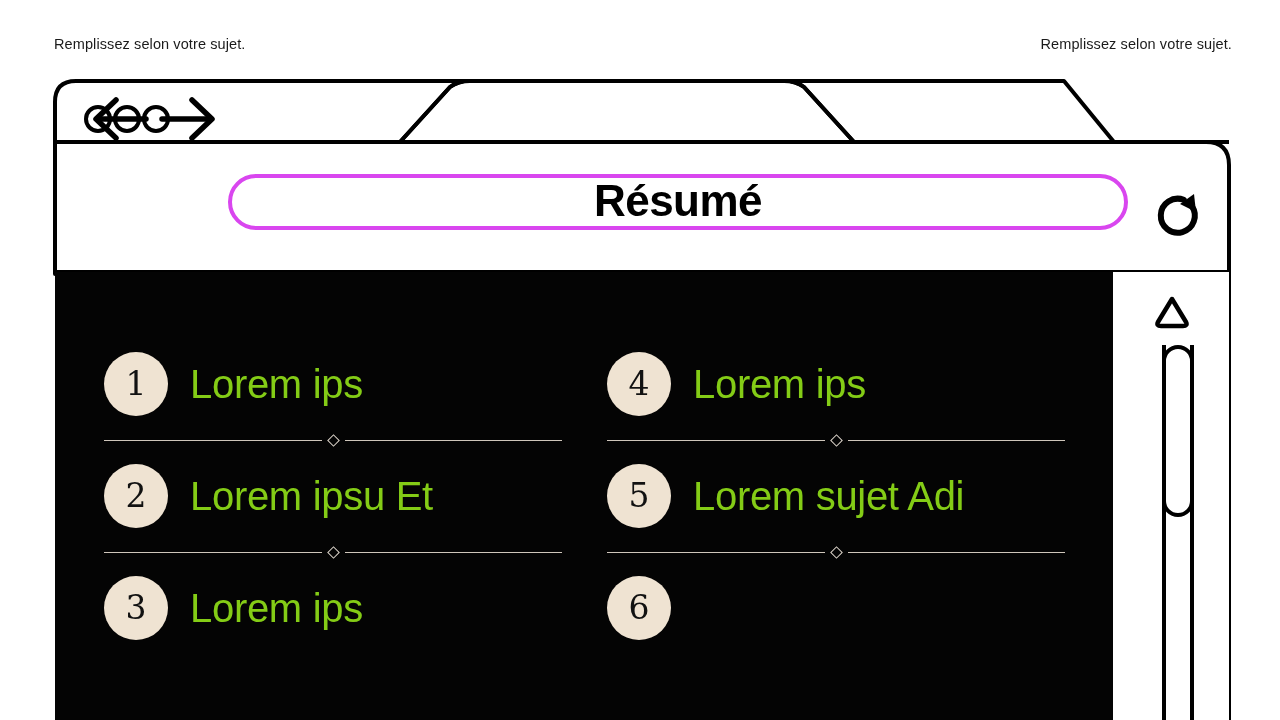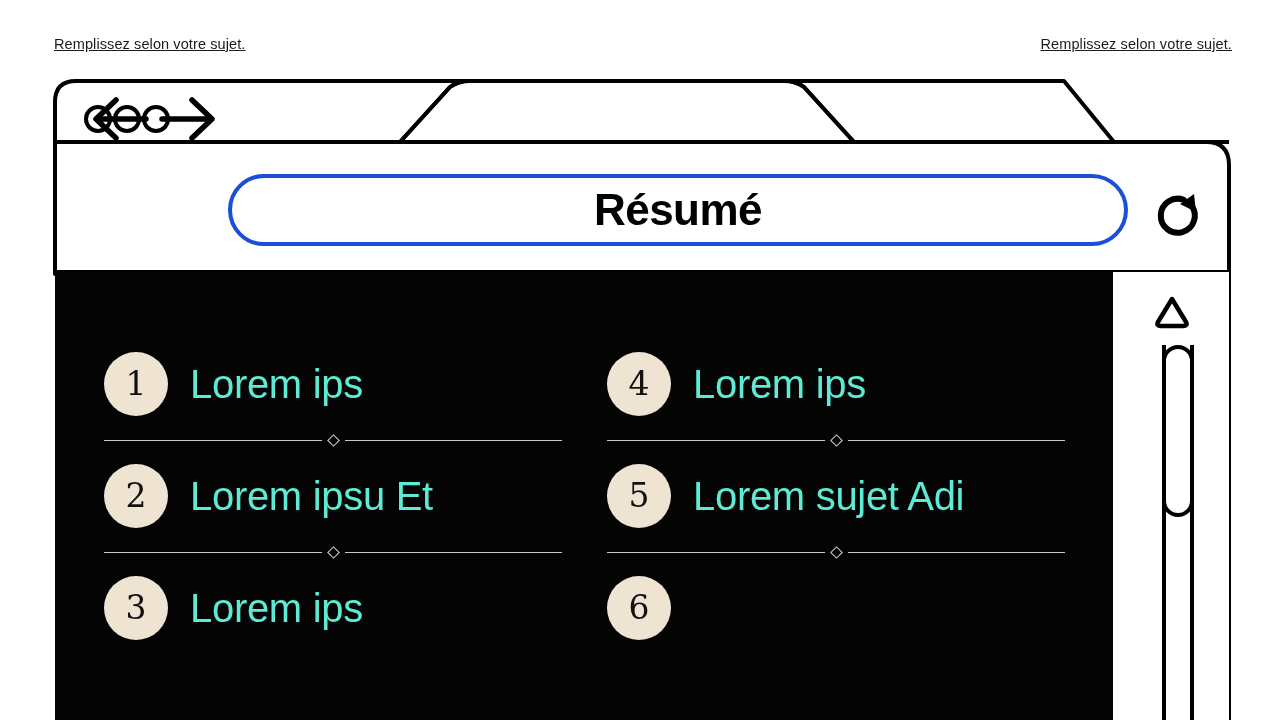--- a/index.html
+++ b/index.html
@@ -17,21 +17,20 @@
   }
 
   
   .caption {
     position: absolute;
     top: 36px;
     font-size: 14.5px;
     color: #1b1b1b;
     letter-spacing: 0.1px;
     white-space: nowrap;
-    text-decoration: underline;
   }
   .caption-left  { left: 54px; }
   .caption-right { right: 48px; }
 
   
   .browser {
     position: absolute;
     left: 54px;
     top: 80px;
     width: 1176px;
@@ -70,27 +69,27 @@
     align-items: center;
     gap: 8px;
   }
   .arrow-btn { line-height: 0; }
 
   .url-bar {
     position: absolute;
     left: 174px;
     top: 94px;
     width: 900px;
-    height: 72px;
-    border: 4px solid #1d4ed8;
+    height: 56px;
+    border: 4px solid #d946ef;
     border-radius: 40px;
     box-sizing: border-box;
     background: #fff;
     display: flex;
-    align-items: center;
+    align-items: flex-end;
     justify-content: center;
   }
   .url-title {
     font-size: 44px;
     font-weight: 700;
     color: #000;
     letter-spacing: -0.5px;
   }
   .reload-btn {
     position: absolute;
@@ -137,21 +136,21 @@
     justify-content: center;
     font-size: 33px;
     font-weight: 400;
     font-family: "DejaVu Serif", serif;
     line-height: 1;
     padding-bottom: 2px;
     box-sizing: border-box;
   }
   .item-label {
     font-size: 40px;
-    color: #5eead4;
+    color: #84cc16;
     font-weight: 400;
     letter-spacing: -0.3px;
     white-space: nowrap;
   }
 
   .divider {
     position: relative;
     height: 12px;
     display: flex;
     align-items: center;

